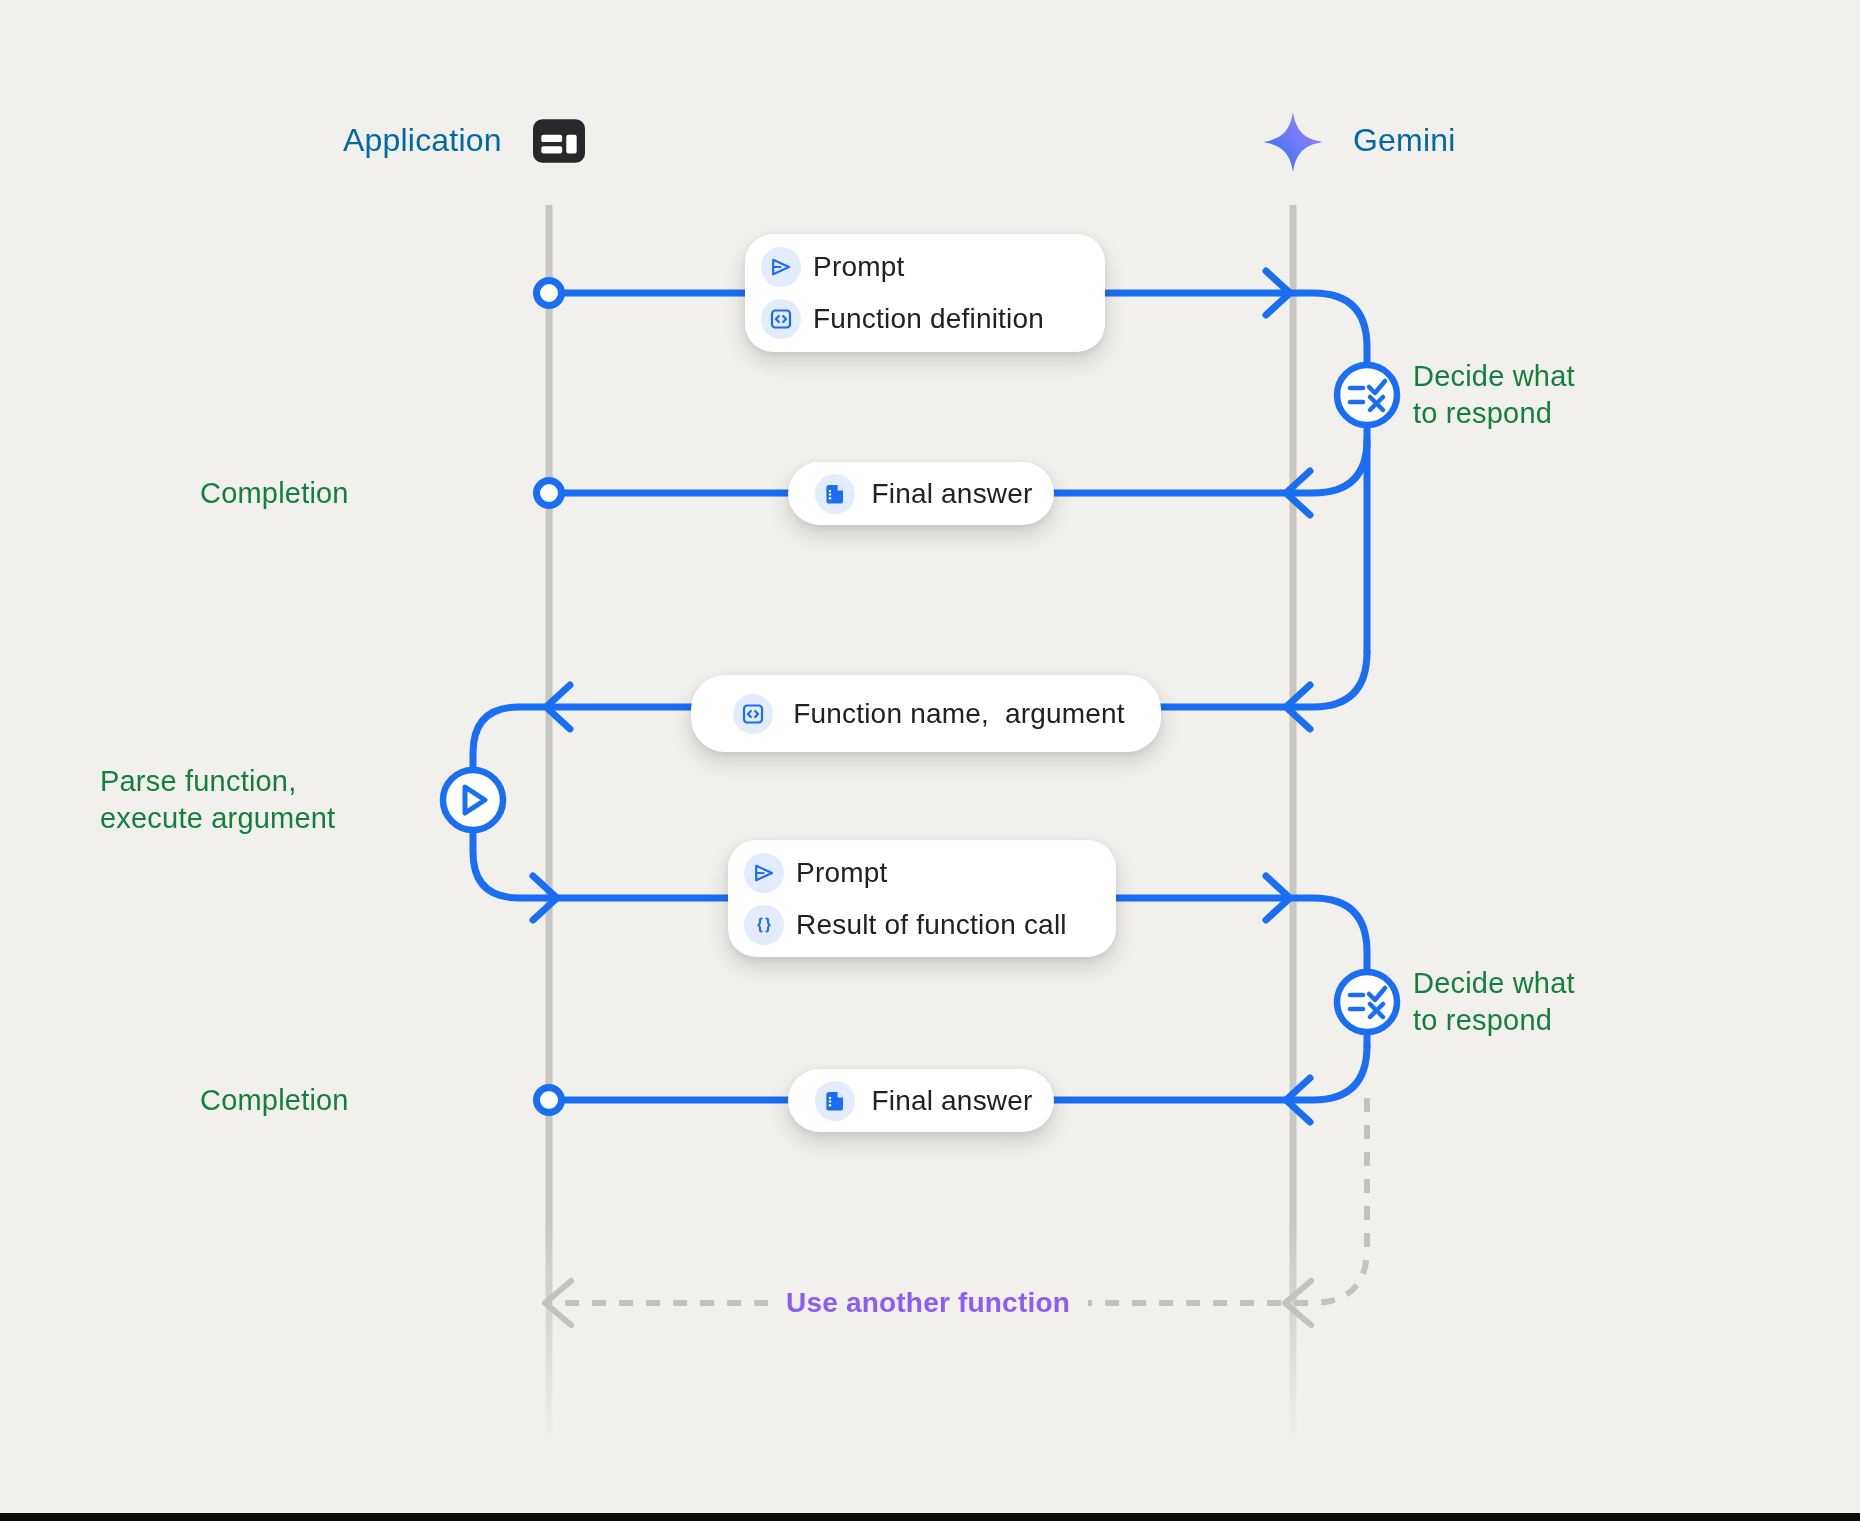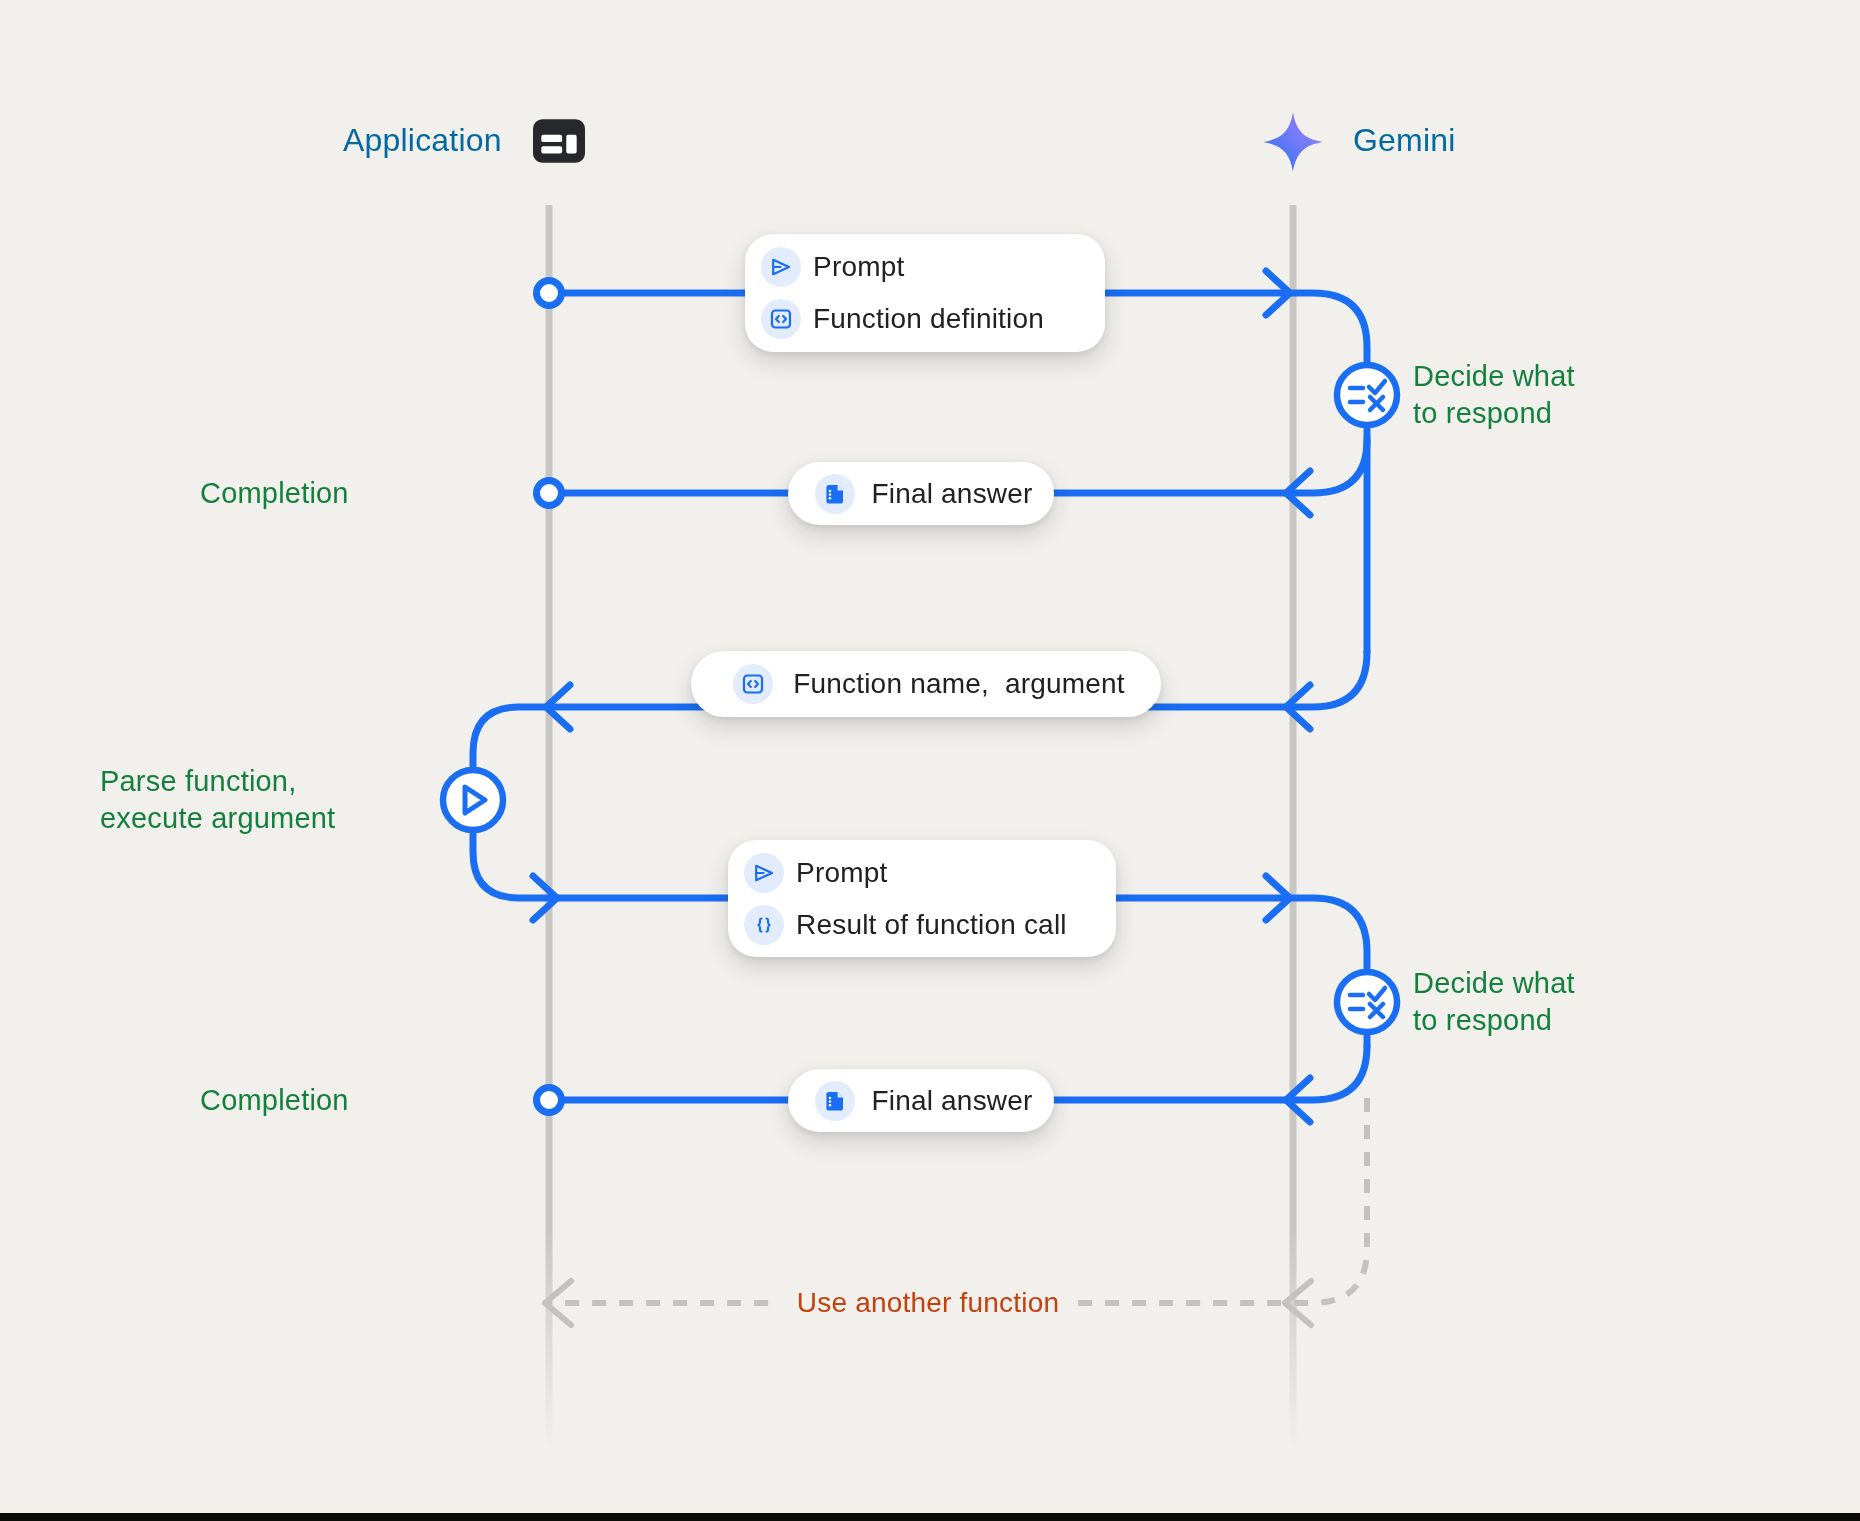--- a/index.html
+++ b/index.html
@@ -28,22 +28,22 @@
     display:flex;align-items:center;justify-content:center;
   }
   .msgtext{font-size:28px;color:#202124;letter-spacing:.2px;white-space:pre;}
   .bluelabel{
     position:absolute;z-index:2;color:#15803d;font-size:29px;font-weight:500;
     line-height:37px;letter-spacing:.2px;white-space:nowrap;
   }
   .right-align{text-align:left;}
   .loop-label{
     position:absolute;z-index:2;transform:translate(-50%,-50%);
-    background:#f2f0ed;padding:0 18px;font-size:28px;font-weight:400;
-    color:#c2410c;letter-spacing:.2px;white-space:nowrap;
+    background:#f2f0ed;padding:0 18px;font-size:28px;font-weight:700;
+    color:#8b5cf6;letter-spacing:.2px;white-space:nowrap;
   }
   .bottom-bar{position:absolute;left:0;right:0;bottom:0;height:8px;background:#0b0b0a;z-index:4;}
 </style>
 </head>
 <body>
 
 <div class="stage">
 
   <svg class="wires" width="1860" height="1521" viewBox="0 0 1860 1521">
     <defs>
@@ -160,21 +160,21 @@
         <path d="M6 3 h8.6 L20 8.4 V19 a2.6 2.6 0 0 1 -2.6 2.6 H6 A2.6 2.6 0 0 1 3.4 19 V5.6 A2.6 2.6 0 0 1 6 3 Z" fill="#1a6ef3"></path>
         <path d="M14.6 3 V8.4 H20 Z" fill="#e3ecfc"></path>
         <circle cx="7" cy="9" r="1.25" fill="#ffffff"></circle>
         <circle cx="7" cy="12.6" r="1.25" fill="#ffffff"></circle>
         <circle cx="7" cy="16.2" r="1.25" fill="#ffffff"></circle>
       </svg>
     </span>
     <span class="msgtext">Final answer</span>
   </div>
 
-  <div class="msgbox pill" style="left:691px;top:651px;width:470px;height:66px;gap:20px;">
+  <div class="msgbox pill" style="left:691px;top:675px;width:470px;height:77px;gap:20px;">
     <span class="chip">
       <svg width="24" height="24" viewBox="0 0 24 24" fill="none" stroke="#1a6ef3" stroke-width="2.2" stroke-linejoin="round" stroke-linecap="round">
         <rect x="3" y="3.5" width="18" height="17" rx="3.2"></rect>
         <path d="M9.8 9 L7 12 L9.8 15"></path>
           <path d="M14.2 9 L17 12 L14.2 15"></path>
       </svg>
     </span>
     <span class="msgtext">Function name,  argument</span>
   </div>
 

